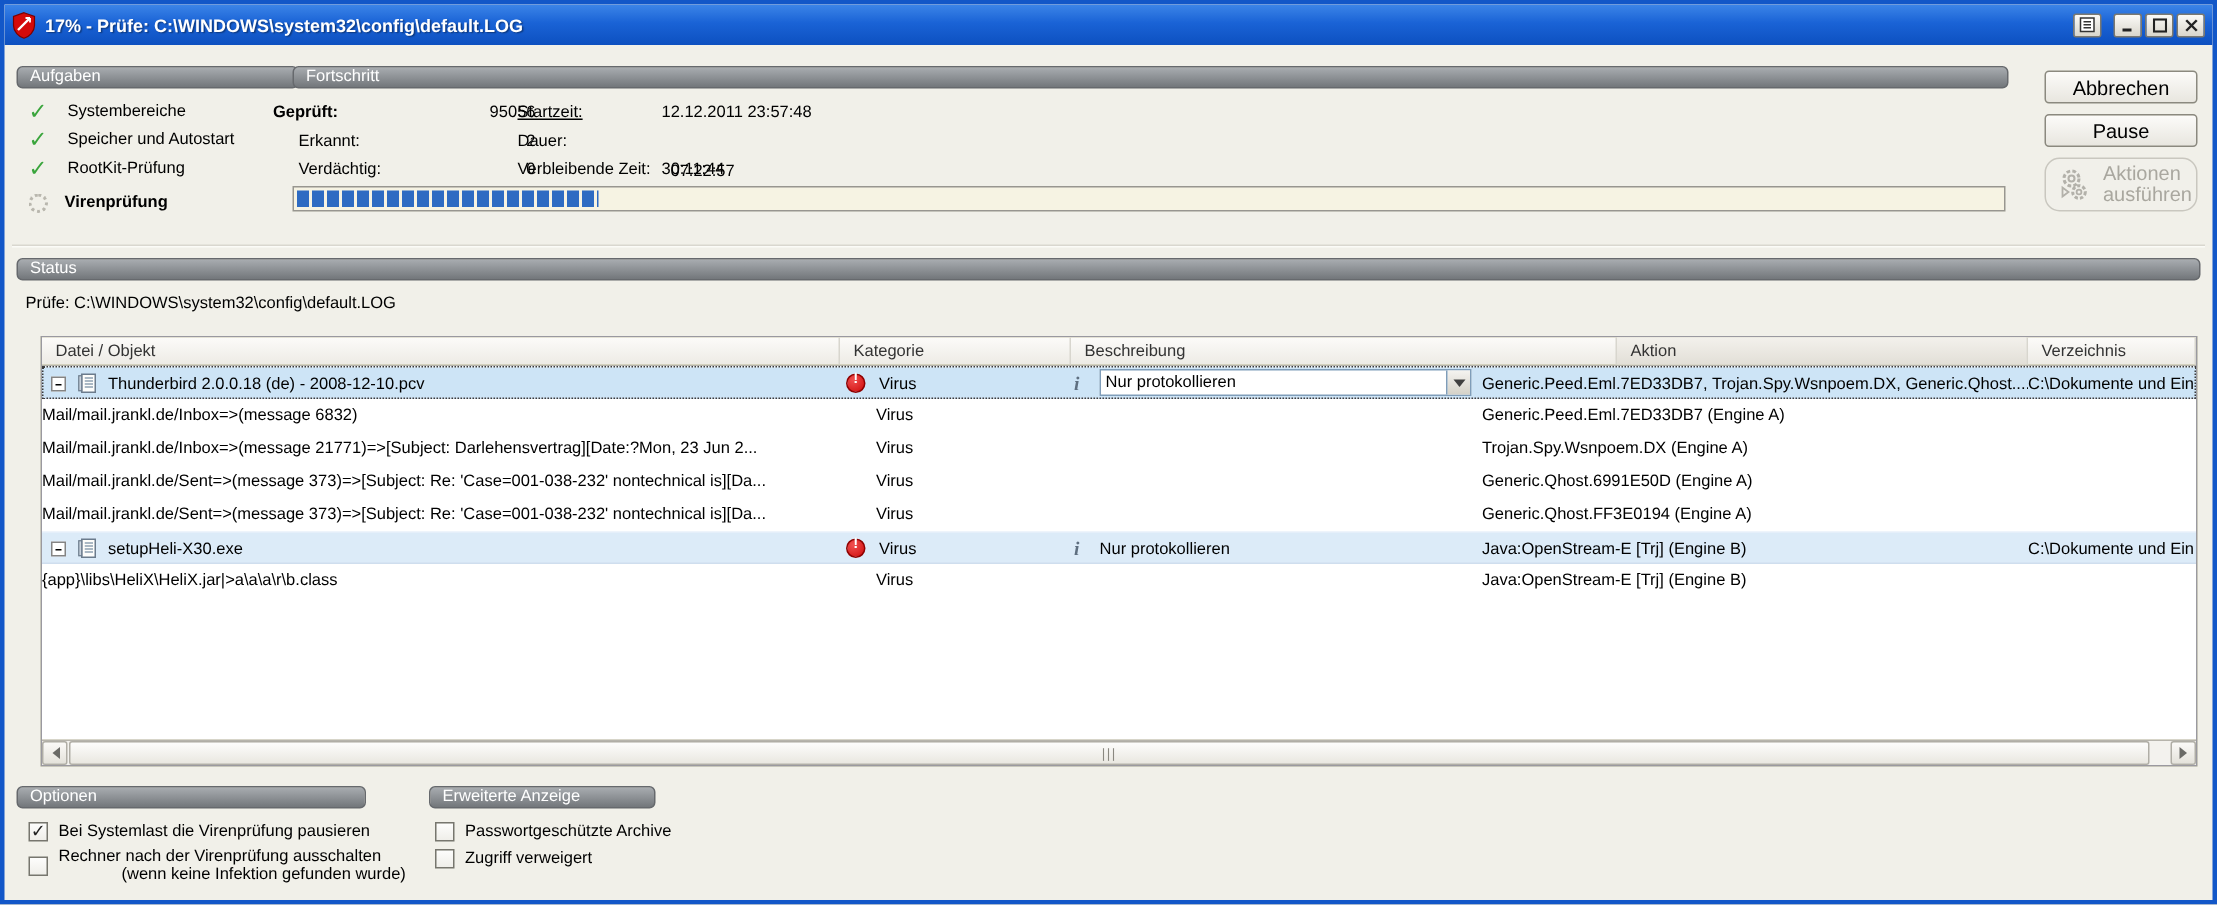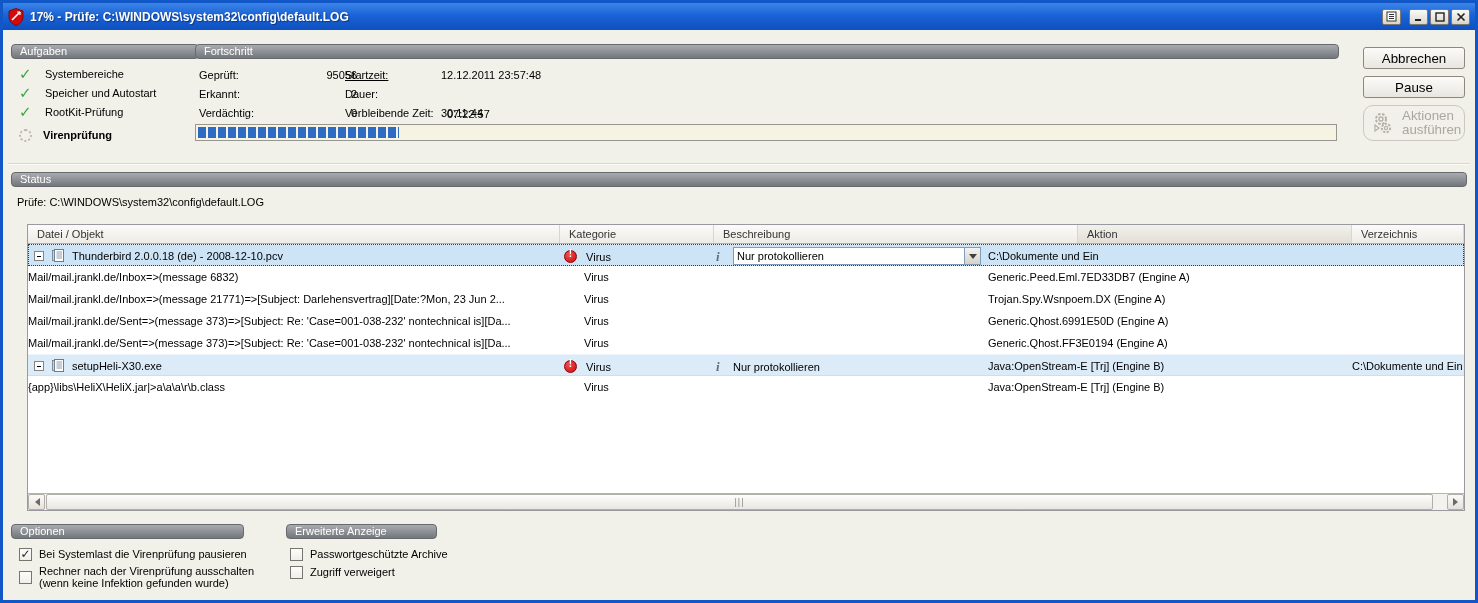--- a/index.html
+++ b/index.html
@@ -96,21 +96,21 @@
   .sb-thumb{position:absolute;left:1px;right:14px;top:0;bottom:0;
     background:linear-gradient(#fdfdfc,#e9e7e0);border:1px solid #b0aea6;border-radius:2px;}
   .sb-grip{position:absolute;left:50%;top:2px;transform:translateX(-50%);color:#8a8880;
     font-size:9px;letter-spacing:1px;line-height:11px;}
   .sb-grip::after{content:"|||";}
   
   .checkline{position:absolute;display:flex;align-items:flex-start;}
   .cbox{width:13px;height:13px;border:1px solid #77766e;background:linear-gradient(#fdfdfc,#efeee9);
     flex:0 0 auto;text-align:center;line-height:11px;font-size:12px;font-weight:bold;color:#222;}
   .cb-label{padding-left:7px;white-space:nowrap;}
-  .cb-label .l2{display:block;}
+  .cb-label .l2{display:block;margin-left:42px;}
 </style>
 </head>
 <body>
 
 <div class="window">
 
   <div class="titlebar">
     <svg class="app-icon" viewBox="0 0 16 18">
       <path d="M8 0.5 L15 3 V9 C15 13 11.5 16.5 8 17.5 C4.5 16.5 1 13 1 9 V3 Z" fill="#d40a0a" stroke="#7a0000" stroke-width="0.8"></path>
       <path d="M4 12 L12 4" stroke="#fff" stroke-width="1.6" fill="none"></path>
@@ -157,21 +157,21 @@
   <div class="task-item" style="top:101px;">
     <span class="check">✓</span>
     <span class="task-label">RootKit-Prüfung</span>
   </div>
   <div class="task-item" style="top:124px;">
     <span class="spinner"></span>
     <span class="task-label bold">Virenprüfung</span>
   </div>
 
   <div class="gbar" style="left:192px;top:41px;width:1144px;">Fortschritt</div>
-  <span class="stat-label" style="left:196px;top:66px;">Geprüft:</span>
+  <span class="stat-label" style="left:179px;top:66px;font-weight:bold;">Geprüft:</span>
   <span class="stat-value num" style="left:262px;top:66px;">95056</span>
   <span class="stat-label" style="left:196px;top:85px;">Erkannt:</span>
   <span class="stat-value num" style="left:262px;top:85px;">2</span>
   <span class="stat-label" style="left:196px;top:104px;">Verdächtig:</span>
   <span class="stat-value num" style="left:262px;top:104px;">0</span>
   <span class="stat-label" style="left:342px;top:66px;text-decoration:underline;">Startzeit:</span>
   <span class="stat-value" style="left:438px;top:66px;">12.12.2011 23:57:48</span>
   <span class="stat-label" style="left:342px;top:85px;">Dauer:</span>
   <span class="stat-value" style="left:444px;top:85px;margin-top:20px;">07:22:57</span>
   <span class="stat-label" style="left:342px;top:104px;">Verbleibende Zeit:</span>
@@ -225,20 +225,21 @@
           <span class="vicon"></span>
           <span class="cat-text">Virus</span>
         </div>
         <div class="c c3">
           <span class="iicon">i</span>
           <span class="combo">
             <span class="combo-text">Nur protokollieren</span>
             <span class="combo-btn"></span>
           </span>
         </div>
+        <div class="c c4"><span>Generic.Peed.Eml.7ED33DB7, Trojan.Spy.Wsnpoem.DX, Generic.Qhost....</span></div>
         <div class="c c5"><span>C:\Dokumente und Ein</span></div>
       </div>
 
       <div class="trow">
         <div class="c c1 cell1-pad">Mail/mail.jrankl.de/Inbox=&gt;(message 6832)</div>
         <div class="c c2 cat-pad">Virus</div>
         <div class="c c3"></div>
         <div class="c c4"><span>Generic.Peed.Eml.7ED33DB7 (Engine A)</span></div>
         <div class="c c5"></div>
       </div>

